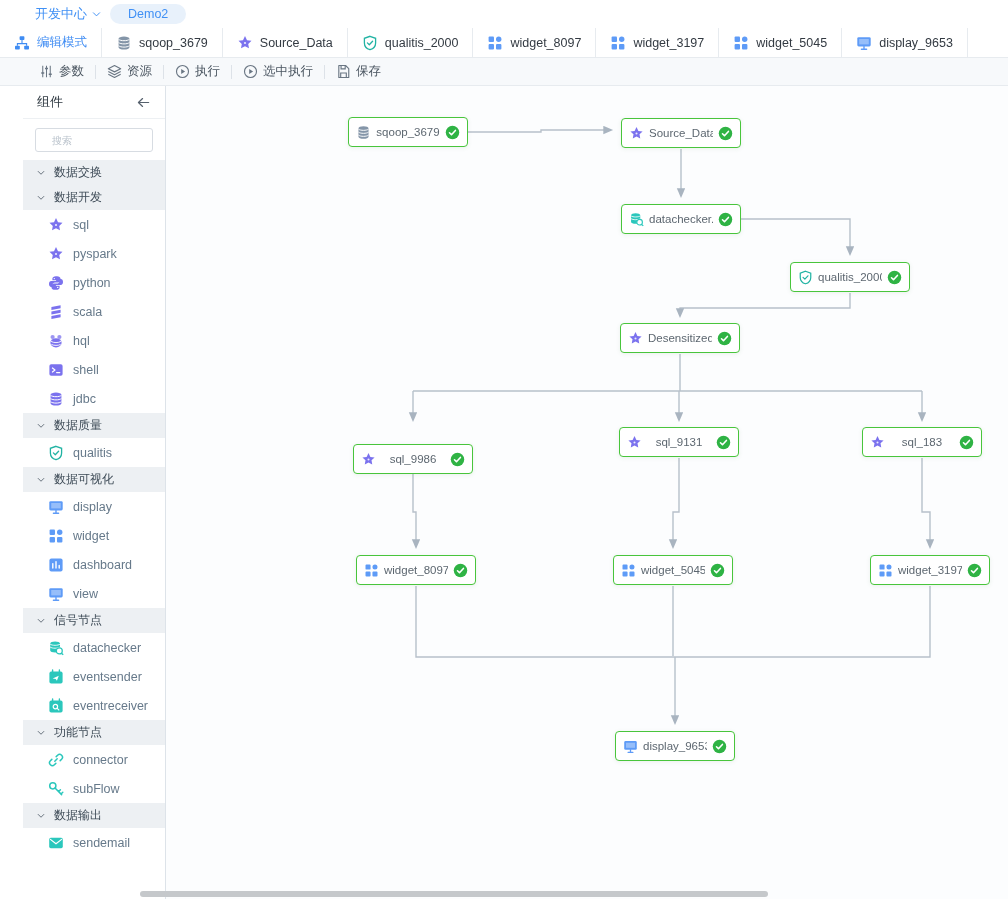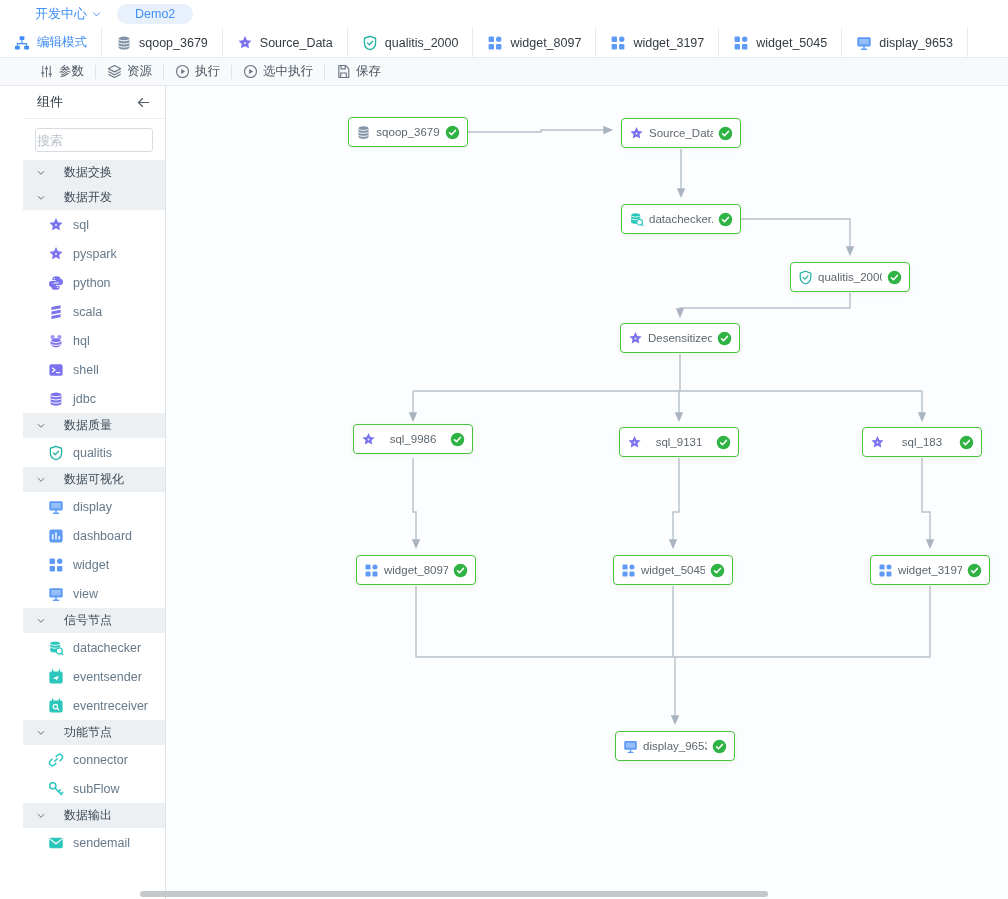--- a/index.html
+++ b/index.html
@@ -2,21 +2,21 @@
 <html><head>
 <meta charset="utf-8">
 <style>
   * { margin:0; padding:0; box-sizing:border-box; }
   html,body { width:1008px; height:899px; overflow:hidden; }
   body { position:relative; background:#fff; font-family:"Liberation Sans", sans-serif; }
   .icon { display:inline-flex; width:16px; height:16px; flex:none; }
   .icon svg { width:100%; height:100%; display:block; }
 
   
-  .topbar { height:28px; display:flex; align-items:center; padding-left:35px; gap:15px; background:#fff; }
+  .topbar { height:28px; display:flex; align-items:center; padding-left:35px; gap:8px; background:#fff; }
   .workspace { display:flex; align-items:center; gap:4px; color:#4090f5; font-size:13px; cursor:pointer; }
   .workspace .icon { width:11px; height:11px; }
   .project-pill { background:#e8f1fb; color:#4090f5; font-size:12.5px; padding:3px 18px; border-radius:12px; cursor:pointer; }
 
   
   .tabbar { height:30px; display:flex; background:#fff; border-bottom:1px solid #e7ebef; }
   .tab { display:flex; align-items:center; gap:7px; padding:0 14px; font-size:12.5px; color:#333a42; border-right:1px solid #e7ebef; cursor:pointer; white-space:nowrap; }
   .tab.active { color:#3f8cf3; }
   .tab.active .icon { color:#3f8cf3; }
 
@@ -26,24 +26,24 @@
   .tbtn .icon { width:15px; height:15px; color:#6a7683; }
   .tdiv { width:1px; height:14px; background:#dde2e8; margin:0 4px; flex:none; }
   .hl-box { display:flex; align-items:center; border:3px solid #ee4526; border-radius:8px; height:28px; margin-left:6px; padding:0 5px; }
 
   
   .main { display:flex; height:813px; }
   .sidebar { width:143px; flex:none; border-right:1px solid #dde3e9; background:#fff; display:flex; flex-direction:column; overflow:hidden;margin-left:23px; }
   .sb-head { height:33px; flex:none; display:flex; align-items:center; justify-content:space-between; padding:0 14px; border-bottom:1px solid #edf0f3; color:#2f3942; font-size:13px; }
   .sb-collapse { width:15px; height:15px; color:#55606c; cursor:pointer; }
   .sb-search { padding:9px 12px 8px; flex:none; }
-  .sb-search input { width:100%; height:24px; border:1px solid #d7dce2; border-radius:3px; font-size:13px; padding:0 1px; color:#333; outline:none; background:#fff; }
+  .sb-search input { width:100%; height:24px; border:1px solid #d7dce2; border-radius:3px; font-size:10px; padding:0 16px; color:#333; outline:none; background:#fff; }
   .sb-search input::placeholder { color:#b9c2cb; }
   .sb-list { flex:1; overflow:hidden; }
-  .sb-section-h { height:25px; background:#edf0f3; display:flex; align-items:center; gap:18px; padding:0 13px; font-size:12px; color:#3d4a56; cursor:pointer; }
+  .sb-section-h { height:25px; background:#edf0f3; display:flex; align-items:center; gap:8px; padding:0 13px; font-size:12px; color:#3d4a56; cursor:pointer; }
   .sb-section-h .icon { width:10px; height:10px; color:#55606c; }
   .sb-item { height:29px; display:flex; align-items:center; gap:9px; padding:0 8px 0 25px; font-size:12.5px; color:#66798a; cursor:grab; }
 
   .canvas { flex:1; position:relative; background:#fcfdfe; overflow:hidden; }
   .edges { position:absolute; left:0; top:0; pointer-events:none; }
   .node { position:absolute; width:120px; height:30px; background:#fff; border:1px solid #49c53c; border-radius:4px; display:flex; align-items:center; gap:5px; padding:0 7px; cursor:move; box-shadow:0 1px 4px rgba(80,140,80,.10); }
   .node .icon { width:15px; height:15px; }
   .node .label { flex:1; text-align:center; font-size:11.5px; color:#5d6770; white-space:nowrap; overflow:hidden; }
   .badge { width:14px; height:14px; flex:none; display:inline-flex; }
   .badge svg { width:100%; height:100%; }
@@ -326,36 +326,36 @@
               <rect x="1.3" y="2.2" width="13.4" height="9.2" rx="1.4" fill="currentColor"></rect>
               <path d="M3.2 4h9.6v5.4H3.2z" fill="#fff" opacity=".35"></path>
               <path d="M5.4 14.2h5.2M8 11.4v2.8" stroke="currentColor" stroke-width="1.4" fill="none" stroke-linecap="round"></path>
             </svg>
           </span>
           <span>display</span>
         </div>
         <div class="sb-item">
           <span class="icon" style="color: rgb(94, 155, 247);">
             <svg viewBox="0 0 16 16">
-              <rect x="1.4" y="1.4" width="13.2" height="13.2" rx="2" fill="currentColor"></rect>
-              <path d="M4.8 11V6.6M8 11V4.6M11.2 11V8.4" stroke="#fff" stroke-width="1.4" fill="none" stroke-linecap="round"></path>
-            </svg>
-          </span>
-          <span>dashboard</span>
-        </div>
-        <div class="sb-item">
-          <span class="icon" style="color: rgb(94, 155, 247);">
-            <svg viewBox="0 0 16 16">
               <rect x="1.6" y="1.6" width="5.4" height="5.4" rx="1" fill="currentColor"></rect>
               <rect x="9" y="1.6" width="5.4" height="5.4" rx="2.7" fill="currentColor"></rect>
               <rect x="1.6" y="9" width="5.4" height="5.4" rx="1" fill="currentColor"></rect>
               <rect x="9" y="9" width="5.4" height="5.4" rx="1" fill="currentColor"></rect>
             </svg>
           </span>
           <span>widget</span>
+        </div>
+        <div class="sb-item">
+          <span class="icon" style="color: rgb(94, 155, 247);">
+            <svg viewBox="0 0 16 16">
+              <rect x="1.4" y="1.4" width="13.2" height="13.2" rx="2" fill="currentColor"></rect>
+              <path d="M4.8 11V6.6M8 11V4.6M11.2 11V8.4" stroke="#fff" stroke-width="1.4" fill="none" stroke-linecap="round"></path>
+            </svg>
+          </span>
+          <span>dashboard</span>
         </div>
         <div class="sb-item">
           <span class="icon" style="color: rgb(94, 155, 247);">
             <svg viewBox="0 0 16 16">
               <rect x="1.3" y="2.2" width="13.4" height="9.2" rx="1.4" fill="currentColor"></rect>
               <path d="M3.2 4h9.6v5.4H3.2z" fill="#fff" opacity=".35"></path>
               <path d="M5.4 14.2h5.2M8 11.4v2.8" stroke="currentColor" stroke-width="1.4" fill="none" stroke-linecap="round"></path>
             </svg>
           </span>
           <span>view</span>
@@ -540,21 +540,21 @@
           </svg>
         </span>
         <span class="label">Desensitized...</span>
         <span class="icon badge">
           <svg viewBox="0 0 16 16">
             <circle cx="8" cy="8" r="7.2" fill="#2fb344"></circle>
             <path d="M4.8 8.3l2.1 2.1 4.2-4.6" fill="none" stroke="#fff" stroke-width="1.7" stroke-linecap="round" stroke-linejoin="round"></path>
           </svg>
         </span>
       </div>
-      <div class="node" style="left: 187px; top: 338px; border-color: rgb(73, 197, 60);">
+      <div class="node" style="left: 187px; top: 358px; border-color: rgb(73, 197, 60);">
         <span class="icon" style="color: rgb(123, 114, 238);">
           <svg viewBox="0 0 16 16">
             <path fill="currentColor" d="M8 1.1l2 4.1 4.5.6-3.3 3.1.8 4.4L8 11.2l-4 2.1.8-4.4L1.5 5.8 6 5.2z"></path>
             <circle cx="8" cy="8" r="1.1" fill="#fff" opacity=".85"></circle>
           </svg>
         </span>
         <span class="label">sql_9986</span>
         <span class="icon badge">
           <svg viewBox="0 0 16 16">
             <circle cx="8" cy="8" r="7.2" fill="#2fb344"></circle>

